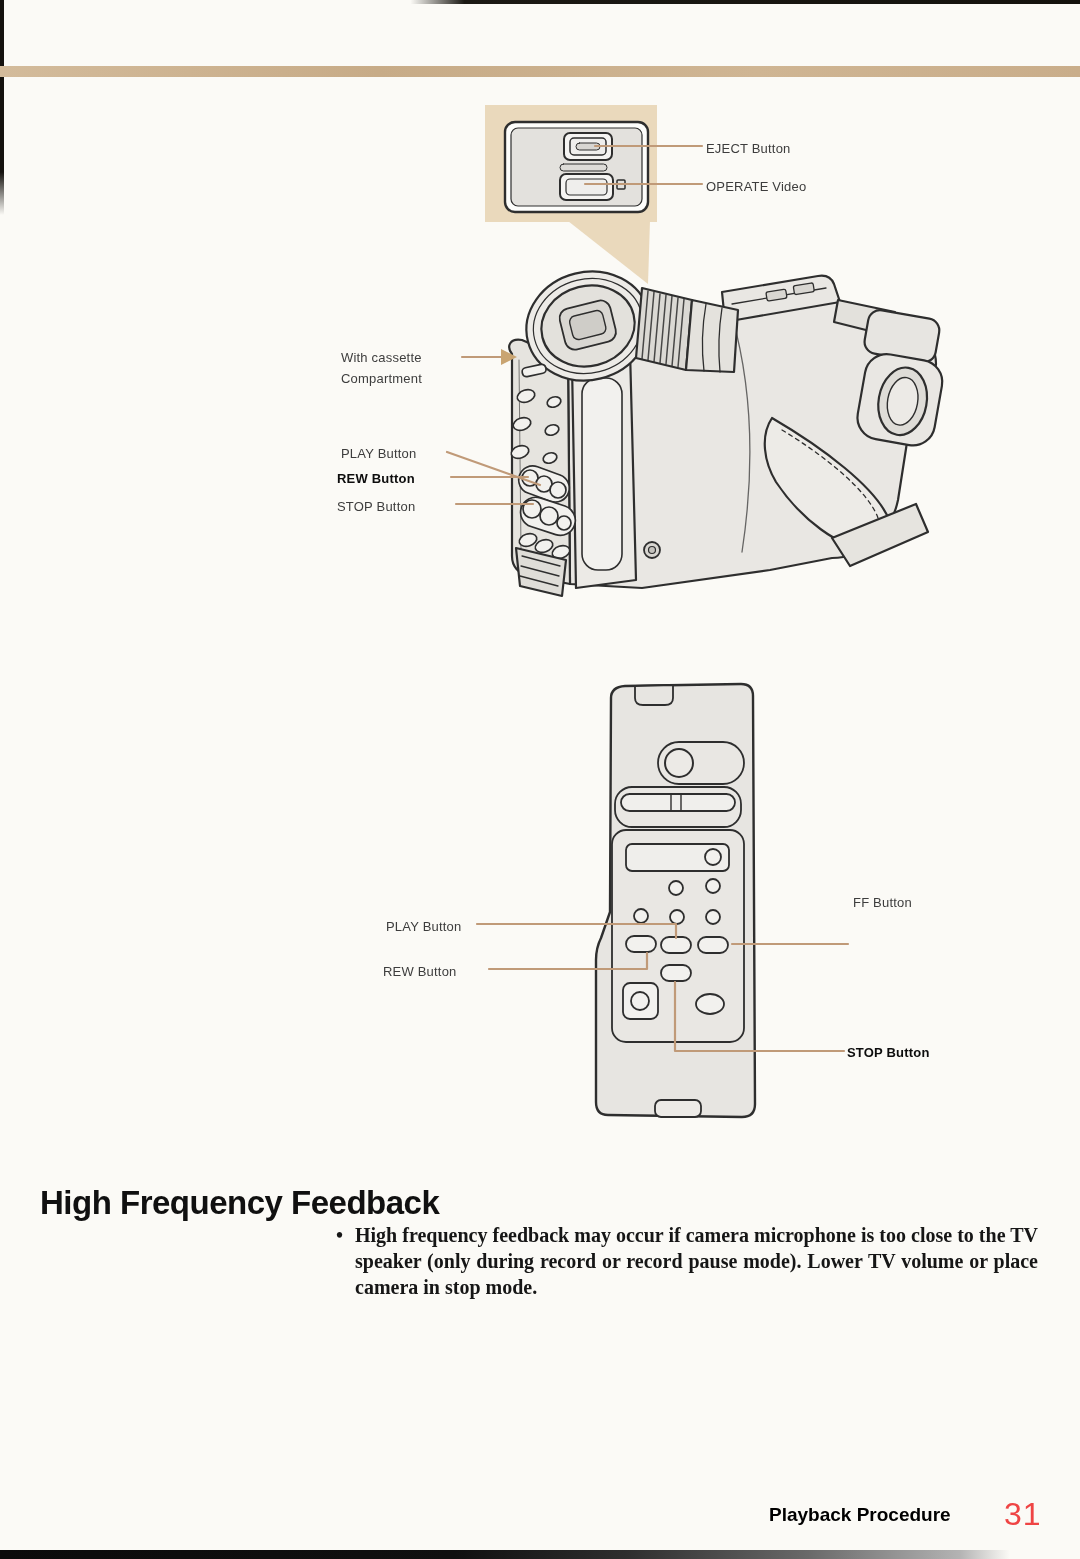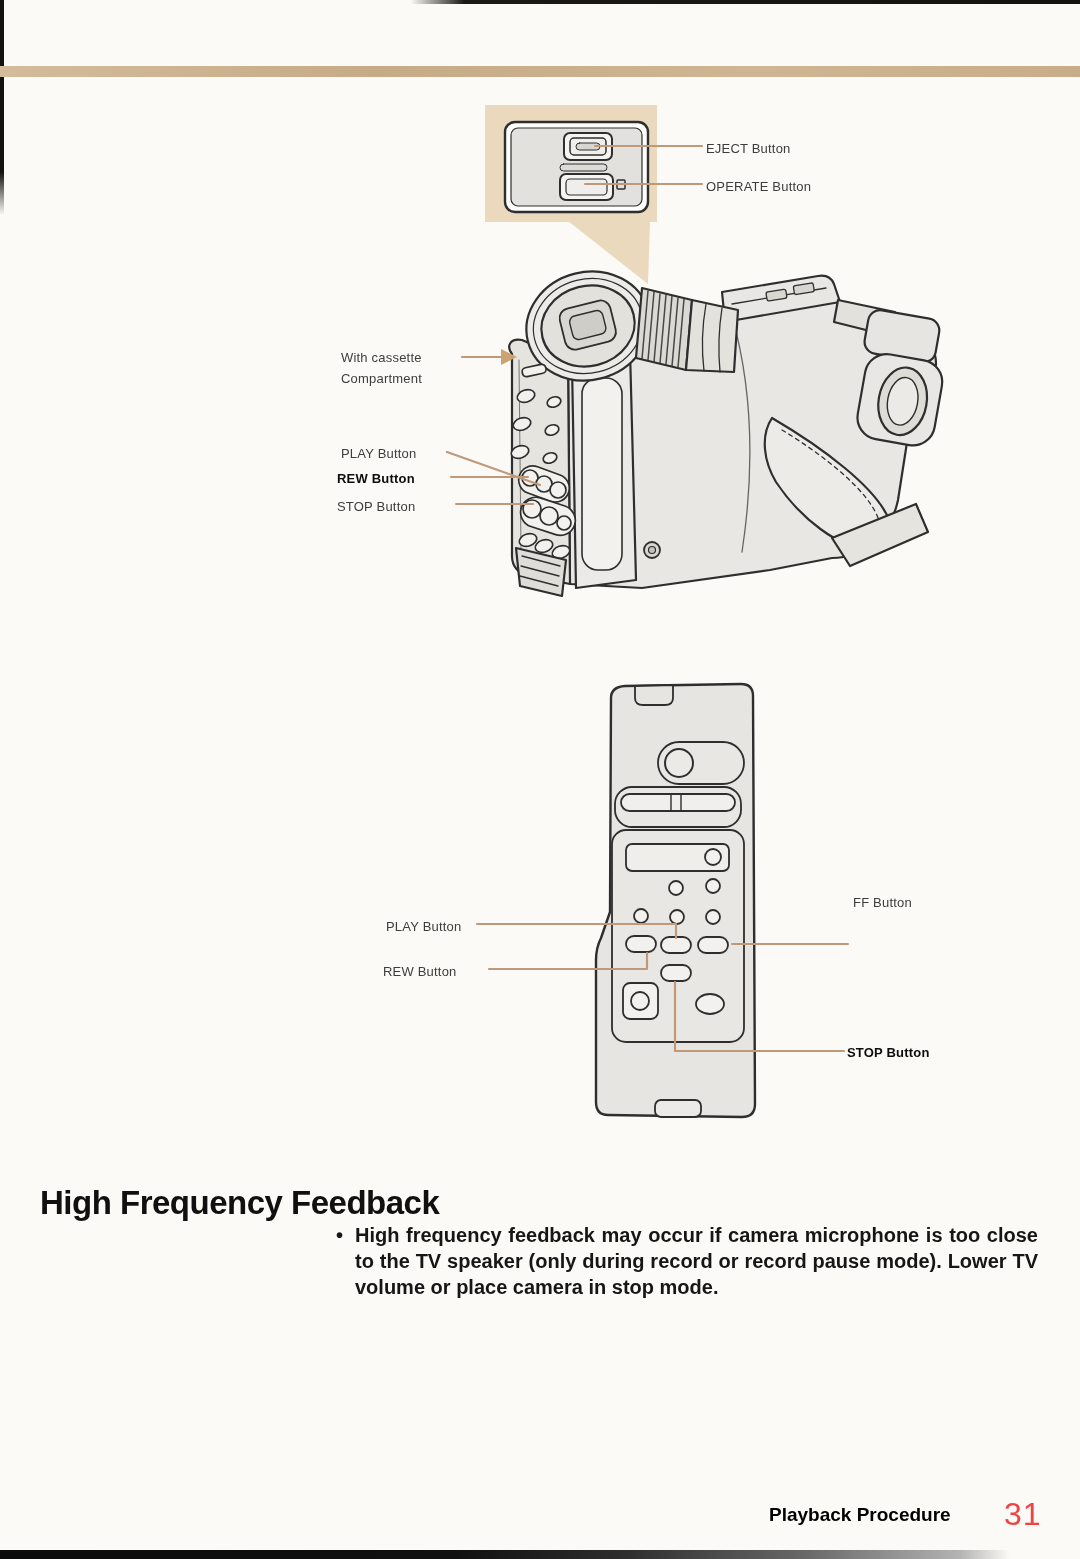--- a/index.html
+++ b/index.html
@@ -17,21 +17,21 @@
   #bottom-edge-strip{left:0;top:1550px;width:1010px;height:9px;
     background:linear-gradient(to right,#0b0b0b 0%,#101010 45%,#2e2e2e 62%,#696969 80%,#b3b3b3 95%,rgba(179,179,179,0));}
   #top-band{left:0;top:66px;width:1080px;height:11px;
     background:linear-gradient(to right,#d3bb9b,#c7ab87 35%,#cfb593 70%,#c9ad8a);}
   
   .callout{color:#3d3d3d;font-size:13px;line-height:21px;letter-spacing:.2px;white-space:nowrap;}
   .callout.bold{color:#0d0d0d;font-weight:700;}
   
   #section-heading{left:40px;top:1184px;font-size:33px;font-weight:700;color:#101010;letter-spacing:-0.5px;text-align:center;}
   #bullet-list{left:336px;top:1222px;width:702px;margin:0;padding:0;list-style:none;
-    font-family:Liberation Sans, sans-serif;font-size:20px;font-weight:600;color:#161616;}
+    font-family:Liberation Serif, serif;font-size:20px;font-weight:600;color:#161616;}
   #bullet-list li{position:relative;padding-left:19px;line-height:26px;text-align:justify;}
   #bullet-list li::before{content:"\2022";position:absolute;left:0;top:0;}
   
   #footer-section-title{left:769px;top:1504px;font-size:19px;font-weight:700;color:#000000;}
   #footer-page-number{left:1004px;top:1496px;font-size:32px;font-weight:400;color:#ef4444;letter-spacing:1px;}
   svg{display:block;}
 </style>
 </head>
 <body>
 
@@ -189,21 +189,21 @@
     <line x1="456" y1="504" x2="533" y2="504"></line>
     <polyline points="477,924 676,924 676,938"></polyline>
     <polyline points="489,969 647,969 647,953"></polyline>
     <line x1="732" y1="944" x2="848" y2="944"></line>
     <polyline points="675,982 675,1051 844,1051"></polyline>
   </g>
   <polygon points="501,349 517,357 501,365" fill="#c9a471"></polygon>
 </svg>
 
 <div class="abs callout" style="left:706px;top:138px;">EJECT Button</div>
-<div class="abs callout" style="left:706px;top:176px;">OPERATE Button</div>
+<div class="abs callout" style="left:706px;top:176px;">OPERATE Video</div>
 
 <div class="abs callout" style="left:341px;top:347px;">
   <div>With cassette</div>
   <div>Compartment</div>
 </div>
 <div class="abs callout" style="left:341px;top:443px;">PLAY Button</div>
 <div class="abs callout bold" style="left:337px;top:468px;">REW Button</div>
 <div class="abs callout" style="left:337px;top:496px;">STOP Button</div>
 
 <div class="abs callout" style="left:386px;top:916px;">PLAY Button</div>

